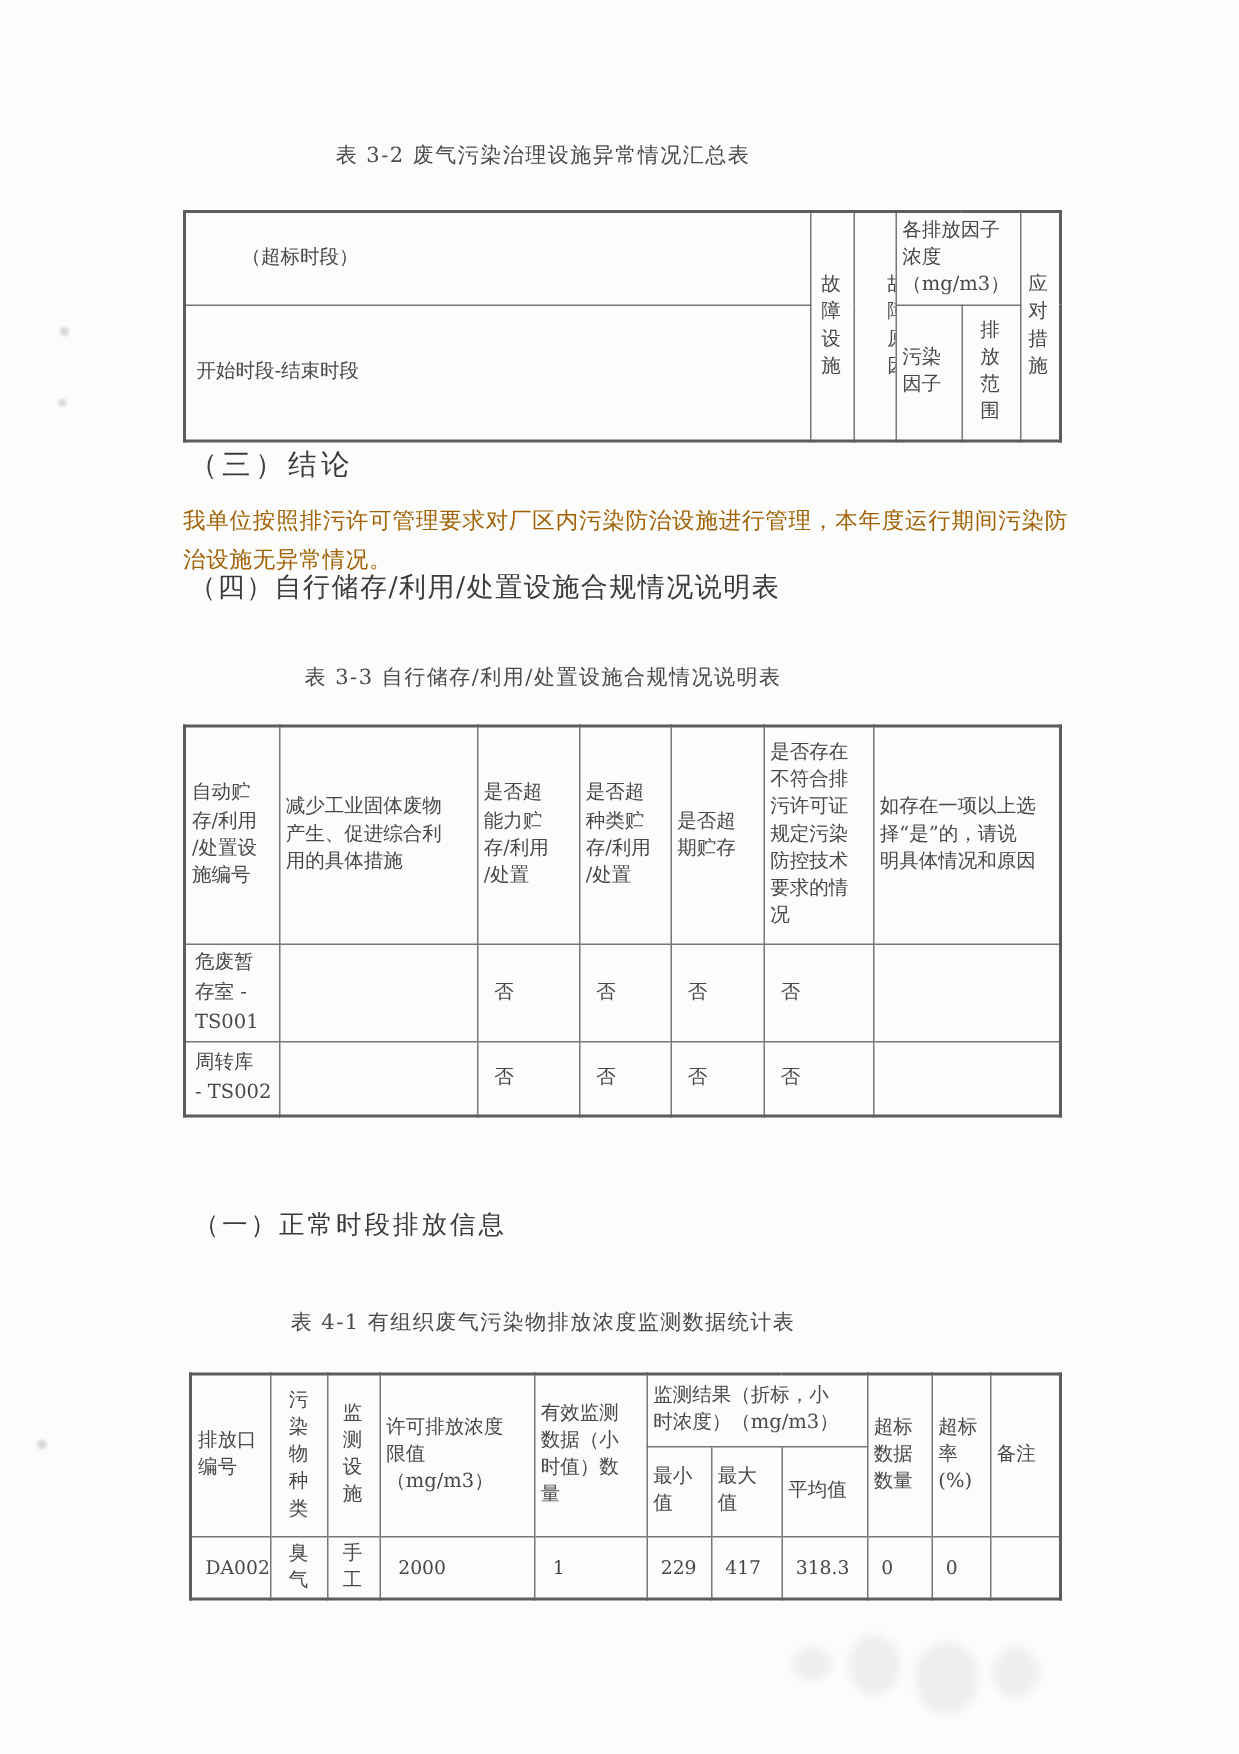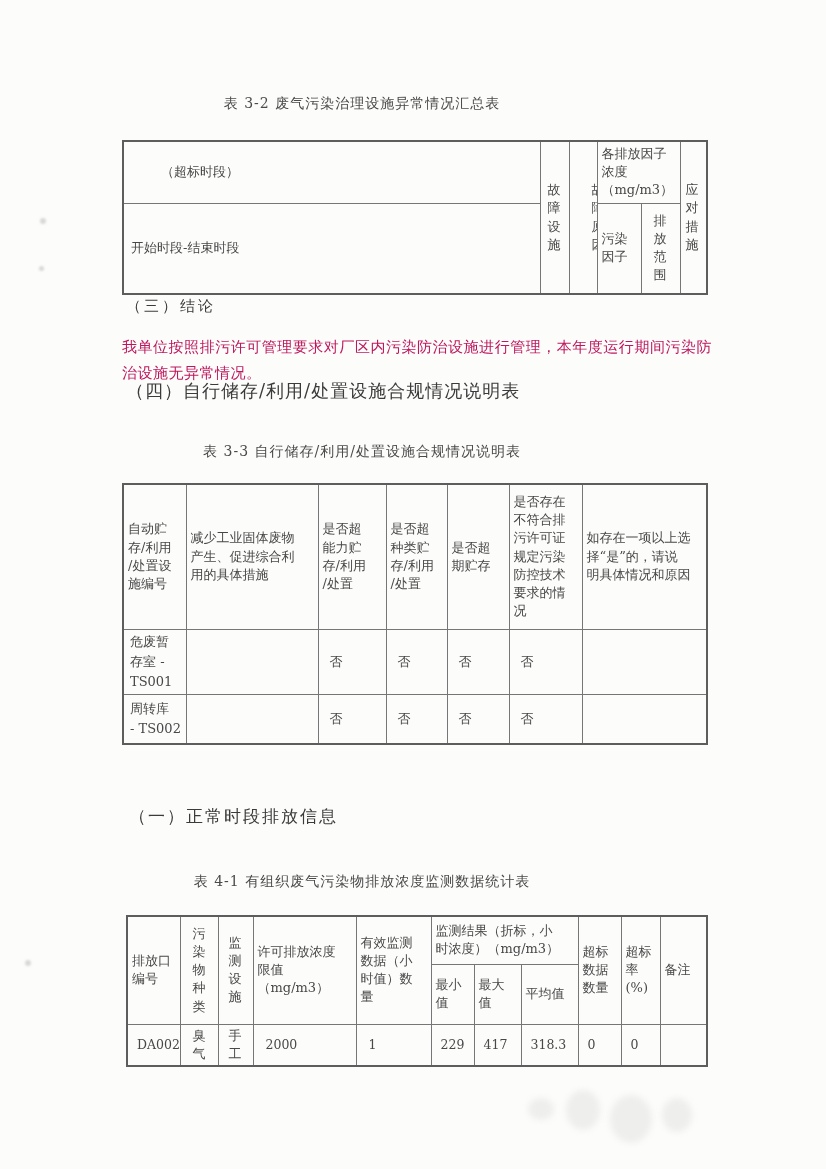--- a/index.html
+++ b/index.html
@@ -8,31 +8,31 @@
     background:#fcfcfb; overflow:hidden;
     font-family:"DejaVu Serif","Liberation Serif",serif;
     color:#3f3f3f;
   }
   .tbl-title {
     position:absolute; left:122px; width:480px;
     text-align:center; font-size:14px; letter-spacing:1px;
     color:#4a4a4a; white-space:pre-line;
   }
   .heading { position:absolute; white-space:pre-line; color:#3b3b3b; }
-  .h-serif-lg { font-size:15px; letter-spacing:3px; }
+  .h-serif-lg { font-size:19px; letter-spacing:3px; }
   .h-serif-md { font-size:18px; letter-spacing:1px; }
   .h-sans-bold {
     font-family:"Liberation Sans","DejaVu Sans",sans-serif;
     font-weight:700; font-size:20px; letter-spacing:2px; color:#2e2e2e;
   }
   .h-serif-sub { font-size:17px; letter-spacing:2px; }
   .para {
     position:absolute; left:122px; width:590px;
     font-size:15px; line-height:1.75; letter-spacing:0.5px;
-    color:#be185d; text-align:justify;
+    color:#a16207; text-align:justify;
   }
   table.doc {
     position:absolute; border-collapse:collapse; table-layout:fixed;
     border:2px solid #5d5d5d; background:#fcfcfb;
   }
   table.doc td {
     border:1px solid #767676; font-size:13px; color:#484848;
     vertical-align:middle; text-align:left;
     white-space:pre-line; padding:2px 4px; line-height:1.4;
     overflow:hidden;

